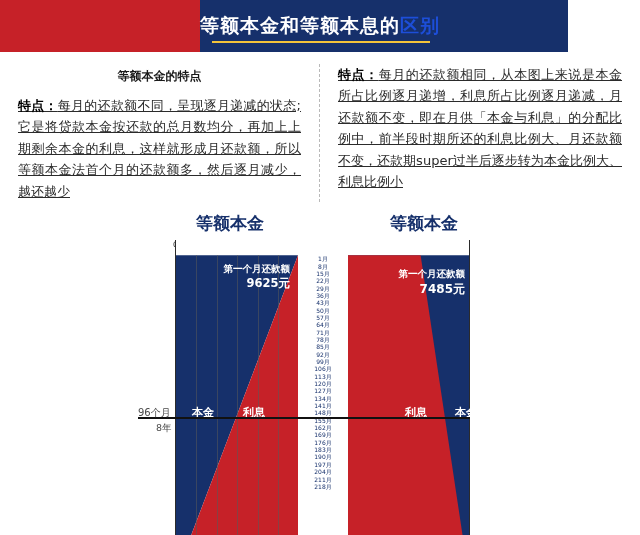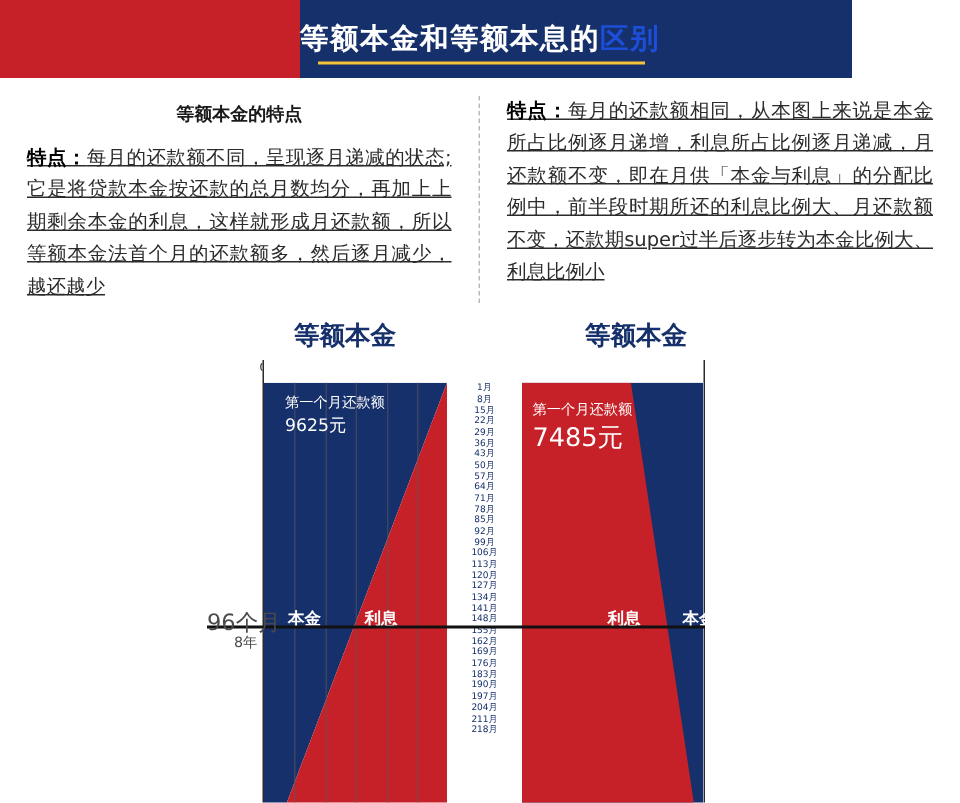--- a/index.html
+++ b/index.html
@@ -136,32 +136,32 @@
     background:#16306b;
     clip-path:polygon(0 0, 100% 0, 100% 100%, 0 100%, 0 0);
   }
   .right-red{
     position:absolute;left:0;top:0;width:121px;height:307px;
     background:#c62128;
     clip-path:polygon(0 0, 60% 0, 98% 100%, 0 100%);
   }
   
   .inlabel{
-    position:absolute;color:#ffffff;font-size:9.5px;font-weight:normal;text-align:left;
+    position:absolute;color:#ffffff;font-size:9.5px;font-weight:bold;text-align:right;
     line-height:1.35;
   }
   .seg-label{
-    position:absolute;font-size:11px;font-weight:bold;color:#ffffff;
+    position:absolute;font-size:11px;font-weight:bold;color:#ffffff;text-decoration:underline;
   }
   
   .marker-line{
     position:absolute;left:138px;top:207px;width:332px;height:1.5px;background:#111;
   }
   .marker-text{
-    position:absolute;left:138px;top:196px;font-size:15px;color:#4a4a4a;
+    position:absolute;left:138px;top:196px;font-size:10px;color:#4a4a4a;
   }
   .marker-text2{
     position:absolute;left:156px;top:212px;font-size:9.5px;color:#4a4a4a;
   }
 </style>
 </head>
 <body>
 
 <div class="banner">
   <div class="banner-left"></div>
@@ -257,21 +257,21 @@
       <div>211月</div>
       <div>218月</div>
     </div>
 
   <div class="inlabel" style="left:190px;top:53px;width:100px;">
     <span>第一个月还款额</span><br>
     <span style="font-size:11.5px">9625元</span>
   </div>
   <div class="inlabel" style="left:355px;top:58px;width:110px;">
     <span>第一个月还款额</span><br>
-    <span style="font-size:17px">7485元</span>
+    <span style="font-size:12px">7485元</span>
   </div>
 
   <div class="seg-label" style="left:192px;top:195px;">本金</div>
   <div class="seg-label" style="left:243px;top:195px;">利息</div>
   <div class="seg-label" style="left:405px;top:195px;">利息</div>
   <div class="seg-label" style="left:455px;top:195px;">本金</div>
 
   <div class="marker-line"></div>
   <div class="marker-text">96个月</div>
   <div class="marker-text2">8年</div>

